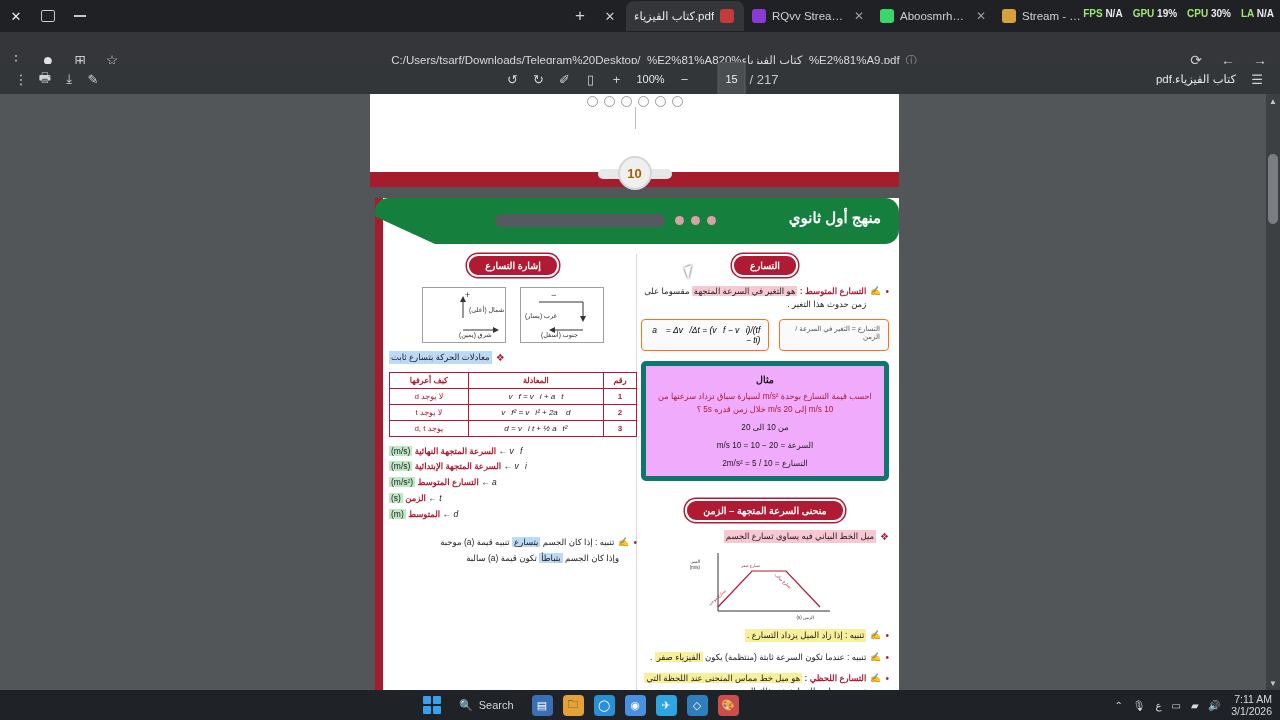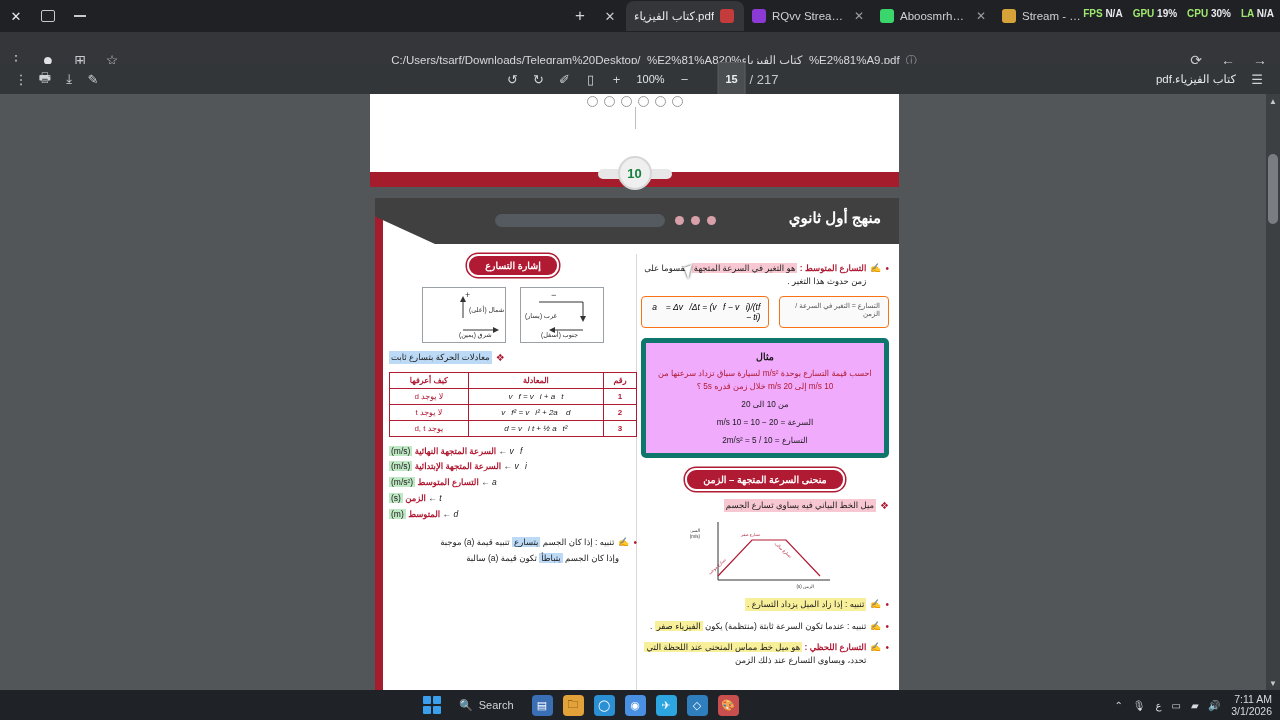--- a/index.html
+++ b/index.html
@@ -65,21 +65,21 @@
     position: absolute; top: 64px; left: 0; width: 1280px; height: 30px;
     background: #323639; display: flex; align-items: center; color: #d8dadd; font-size: 11.5px;
   }
   .pdfbar .left { display: flex; align-items: center; gap: 2px; padding-left: 10px; }
   .pdfbar .center { position: absolute; left: 50%; transform: translateX(-50%); display: flex; align-items: center; gap: 4px; }
   .pdfbar .right { margin-left: auto; display: flex; align-items: center; gap: 10px; padding-right: 12px; }
   .picon { width: 22px; height: 22px; display: flex; align-items: center; justify-content: center; color: #d0d3d6; font-size: 13px; }
   .zoomval { min-width: 38px; text-align: center; font-size: 11px; color: #e3e5e8; }
   .pagebox {
     width: 28px; height: 35px; background: #4a4e51; border: 1px solid #5c6063; border-radius: 2px;
-    color: #edeff1; font-size: 11px; display: flex; align-items: center; justify-content: center; font-weight: bold;
+    color: #edeff1; font-size: 11px; display: flex; align-items: center; justify-content: center;
   }
   .pagetotal { color: #c6c9cc; font-size: 13px; }
   .pdftitle { color: #e5e7ea; font-size: 11.5px; direction: rtl; }
 
   
   .viewer {
     position: absolute; top: 94px; left: 0; width: 1280px; height: 596px; background: #525659;
     overflow: hidden;
   }
   .scrollbar {
@@ -92,32 +92,33 @@
   .prevpage {
     position: absolute; left: 370px; top: 0; width: 529px; height: 93px; background: #fff;
   }
   .prevpage .dots { position: absolute; top: 2px; left: 50%; transform: translateX(-50%); display: flex; gap: 6px; }
   .prevpage .dots i { width: 11px; height: 11px; border: 1px solid #9b9b9b; border-radius: 50%; display: block; }
   .prevpage .vline { position: absolute; top: 13px; left: 50%; width: 1px; height: 22px; background: #bdbdbd; }
   .prevpage .footerbar { position: absolute; bottom: 0; left: 0; width: 100%; height: 15px; background: #a51d2d; }
   .prevpage .circle {
     position: absolute; bottom: -3px; left: 50%; transform: translateX(-50%);
     width: 34px; height: 34px; border-radius: 50%; background: #efefef; border: 2px solid #d6d6d6;
-    color: #15803d; font-size: 13px; font-weight: bold; display: flex; align-items: center; justify-content: center;
+    color: #a16207; font-size: 13px; font-weight: bold; display: flex; align-items: center; justify-content: center;
   }
   .prevpage .pill { position: absolute; bottom: 8px; left: 50%; transform: translateX(-50%); width: 74px; height: 10px; border-radius: 6px; background: #e7e7e7; }
 
   
   .page {
     position: absolute; left: 375px; top: 104px; width: 524px; height: 590px; background: #fff;
     overflow: hidden; direction: rtl;
   }
   .page .headerband {
-    position: absolute; top: 0; left: 0; width: 100%; height: 46px; background: #404040;
+    position: absolute; top: 0; left: 0; width: 100%; height: 46px; background: #15803d;
     clip-path: polygon(0 0, 100% 0, 100% 100%, 60px 100%, 0 40%);
+    border-radius: 14px;
   }
   .page .headerband .title {
     position: absolute; right: 18px; top: 11px; color: #fff; font-size: 15px; font-weight: bold;
   }
   .page .headerband .progress {
     position: absolute; left: 120px; top: 16px; width: 170px; height: 13px; border-radius: 7px; background: #555a60;
   }
   .page .headerband .hdots { position: absolute; left: 300px; top: 18px; display: flex; gap: 7px; }
   .page .headerband .hdots i { width: 9px; height: 9px; border-radius: 50%; background: #d8a0a9; display: block; }
   .page .leftstrip { position: absolute; top: 0; left: 0; width: 8px; height: 100%; background: #a51d2d; }
@@ -307,20 +308,23 @@
         <div class="progress"></div>
         <div class="hdots">
             <i></i>
             <i></i>
             <i></i>
           </div>
       </div>
       <div class="divider"></div>
 
       <div class="col right">
+        <div class="center">
+          <span class="redlabel">التسارع</span>
+        </div>
 
         <div class="bullet-row">
           <span class="dot">•</span>
           <span class="pen">✍</span>
           <span>
             <span class="txt-red">التسارع المتوسط :</span>
             <span class="hl-pink">هو التغير في السرعة المتجهة</span>
             <span>مقسوما على زمن حدوث هذا التغير .</span>
           </span>
         </div>
@@ -331,21 +335,21 @@
         </div>
 
         <div class="example-box">
           <div class="ttl">مثال</div>
           <div class="q">احسب قيمة التسارع بوحدة m/s² لسيارة سباق تزداد سرعتها من 10 m/s إلى 20 m/s خلال زمن قدره 5s ؟</div>
           <div class="sol">من 10 الى 20</div>
           <div class="sol">السرعة = 20 − 10 = 10 m/s</div>
           <div class="sol">التسارع = 10 / 5 = 2m/s²</div>
         </div>
 
-        <div class="center" style="margin-top:10px">
+        <div class="center" style="margin-top:18px">
           <span class="redlabel">منحنى السرعة المتجهة – الزمن</span>
         </div>
 
         <div class="bullet-row">
           <span class="dot">❖</span>
           <span class="hl-pink">ميل الخط البياني فيه يساوي تسارع الجسم</span>
         </div>
 
         <div class="graphbox">
           <svg width="150" height="72" viewBox="0 0 150 72">

